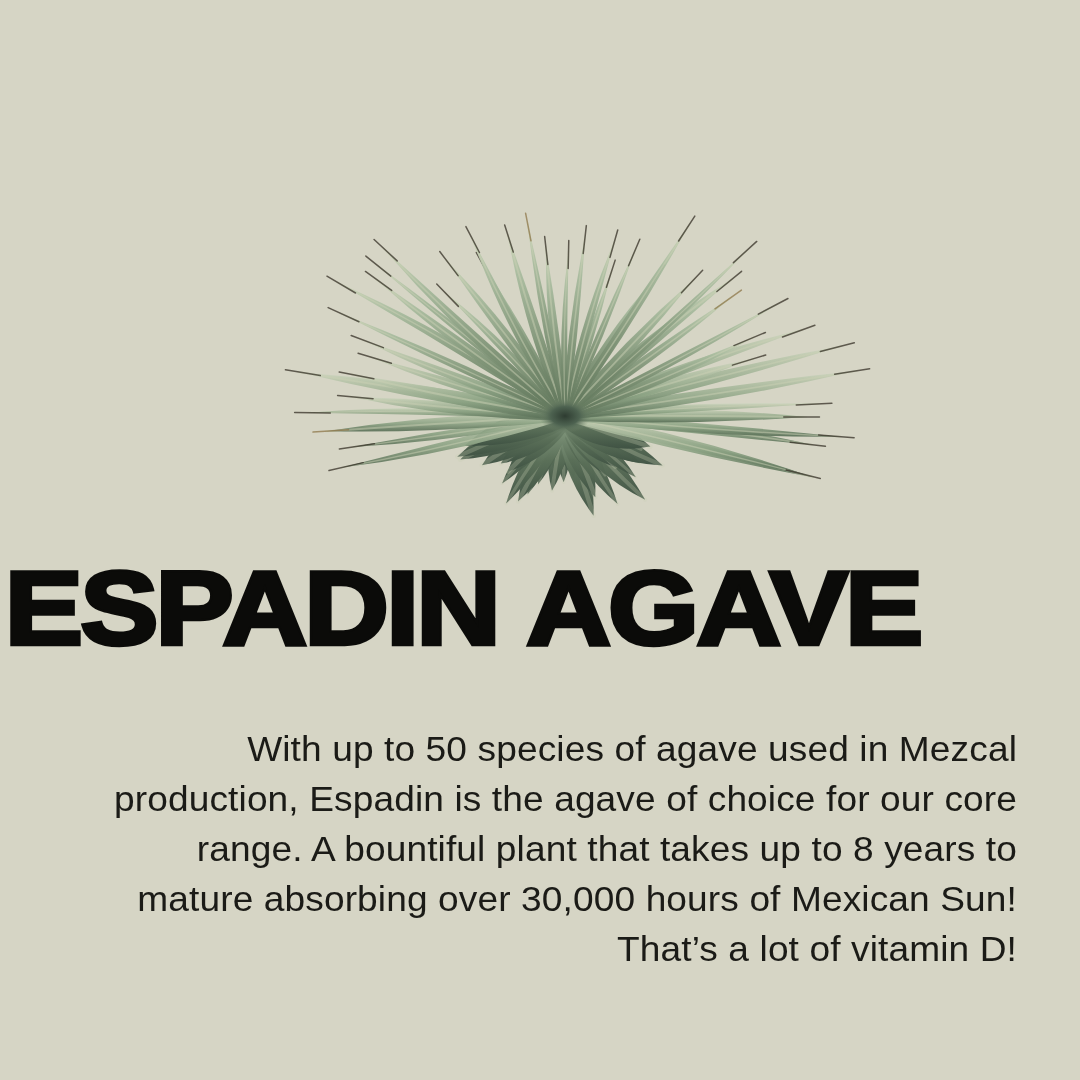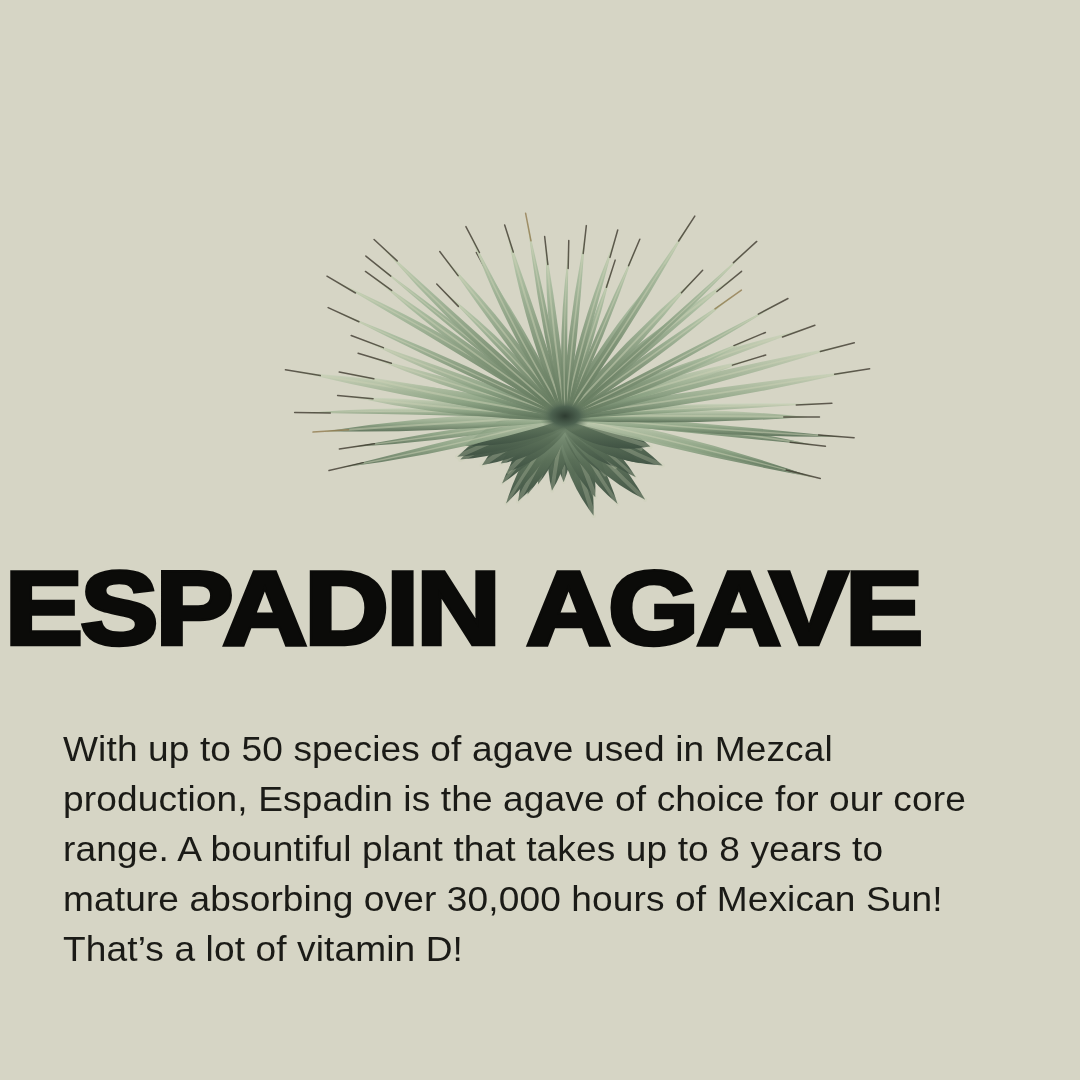--- a/index.html
+++ b/index.html
@@ -51,21 +51,21 @@
     paint-order: stroke fill;
     white-space: nowrap;
   }
 
   
   #body-block {
     position: absolute;
     left: 90px;
     top: 724px;
     width: 900px;
-    text-align: left;
+    text-align: right;
   }
   #body-copy {
     margin: 0;
     color: #1b1b17;
     font-family: "Liberation Sans Narrow", "Liberation Sans", "DejaVu Sans Condensed", sans-serif;
     font-weight: 400;
     font-size: 35px;
     line-height: 50px;
     letter-spacing: 0.1px;
     transform: scaleX(1.06);

